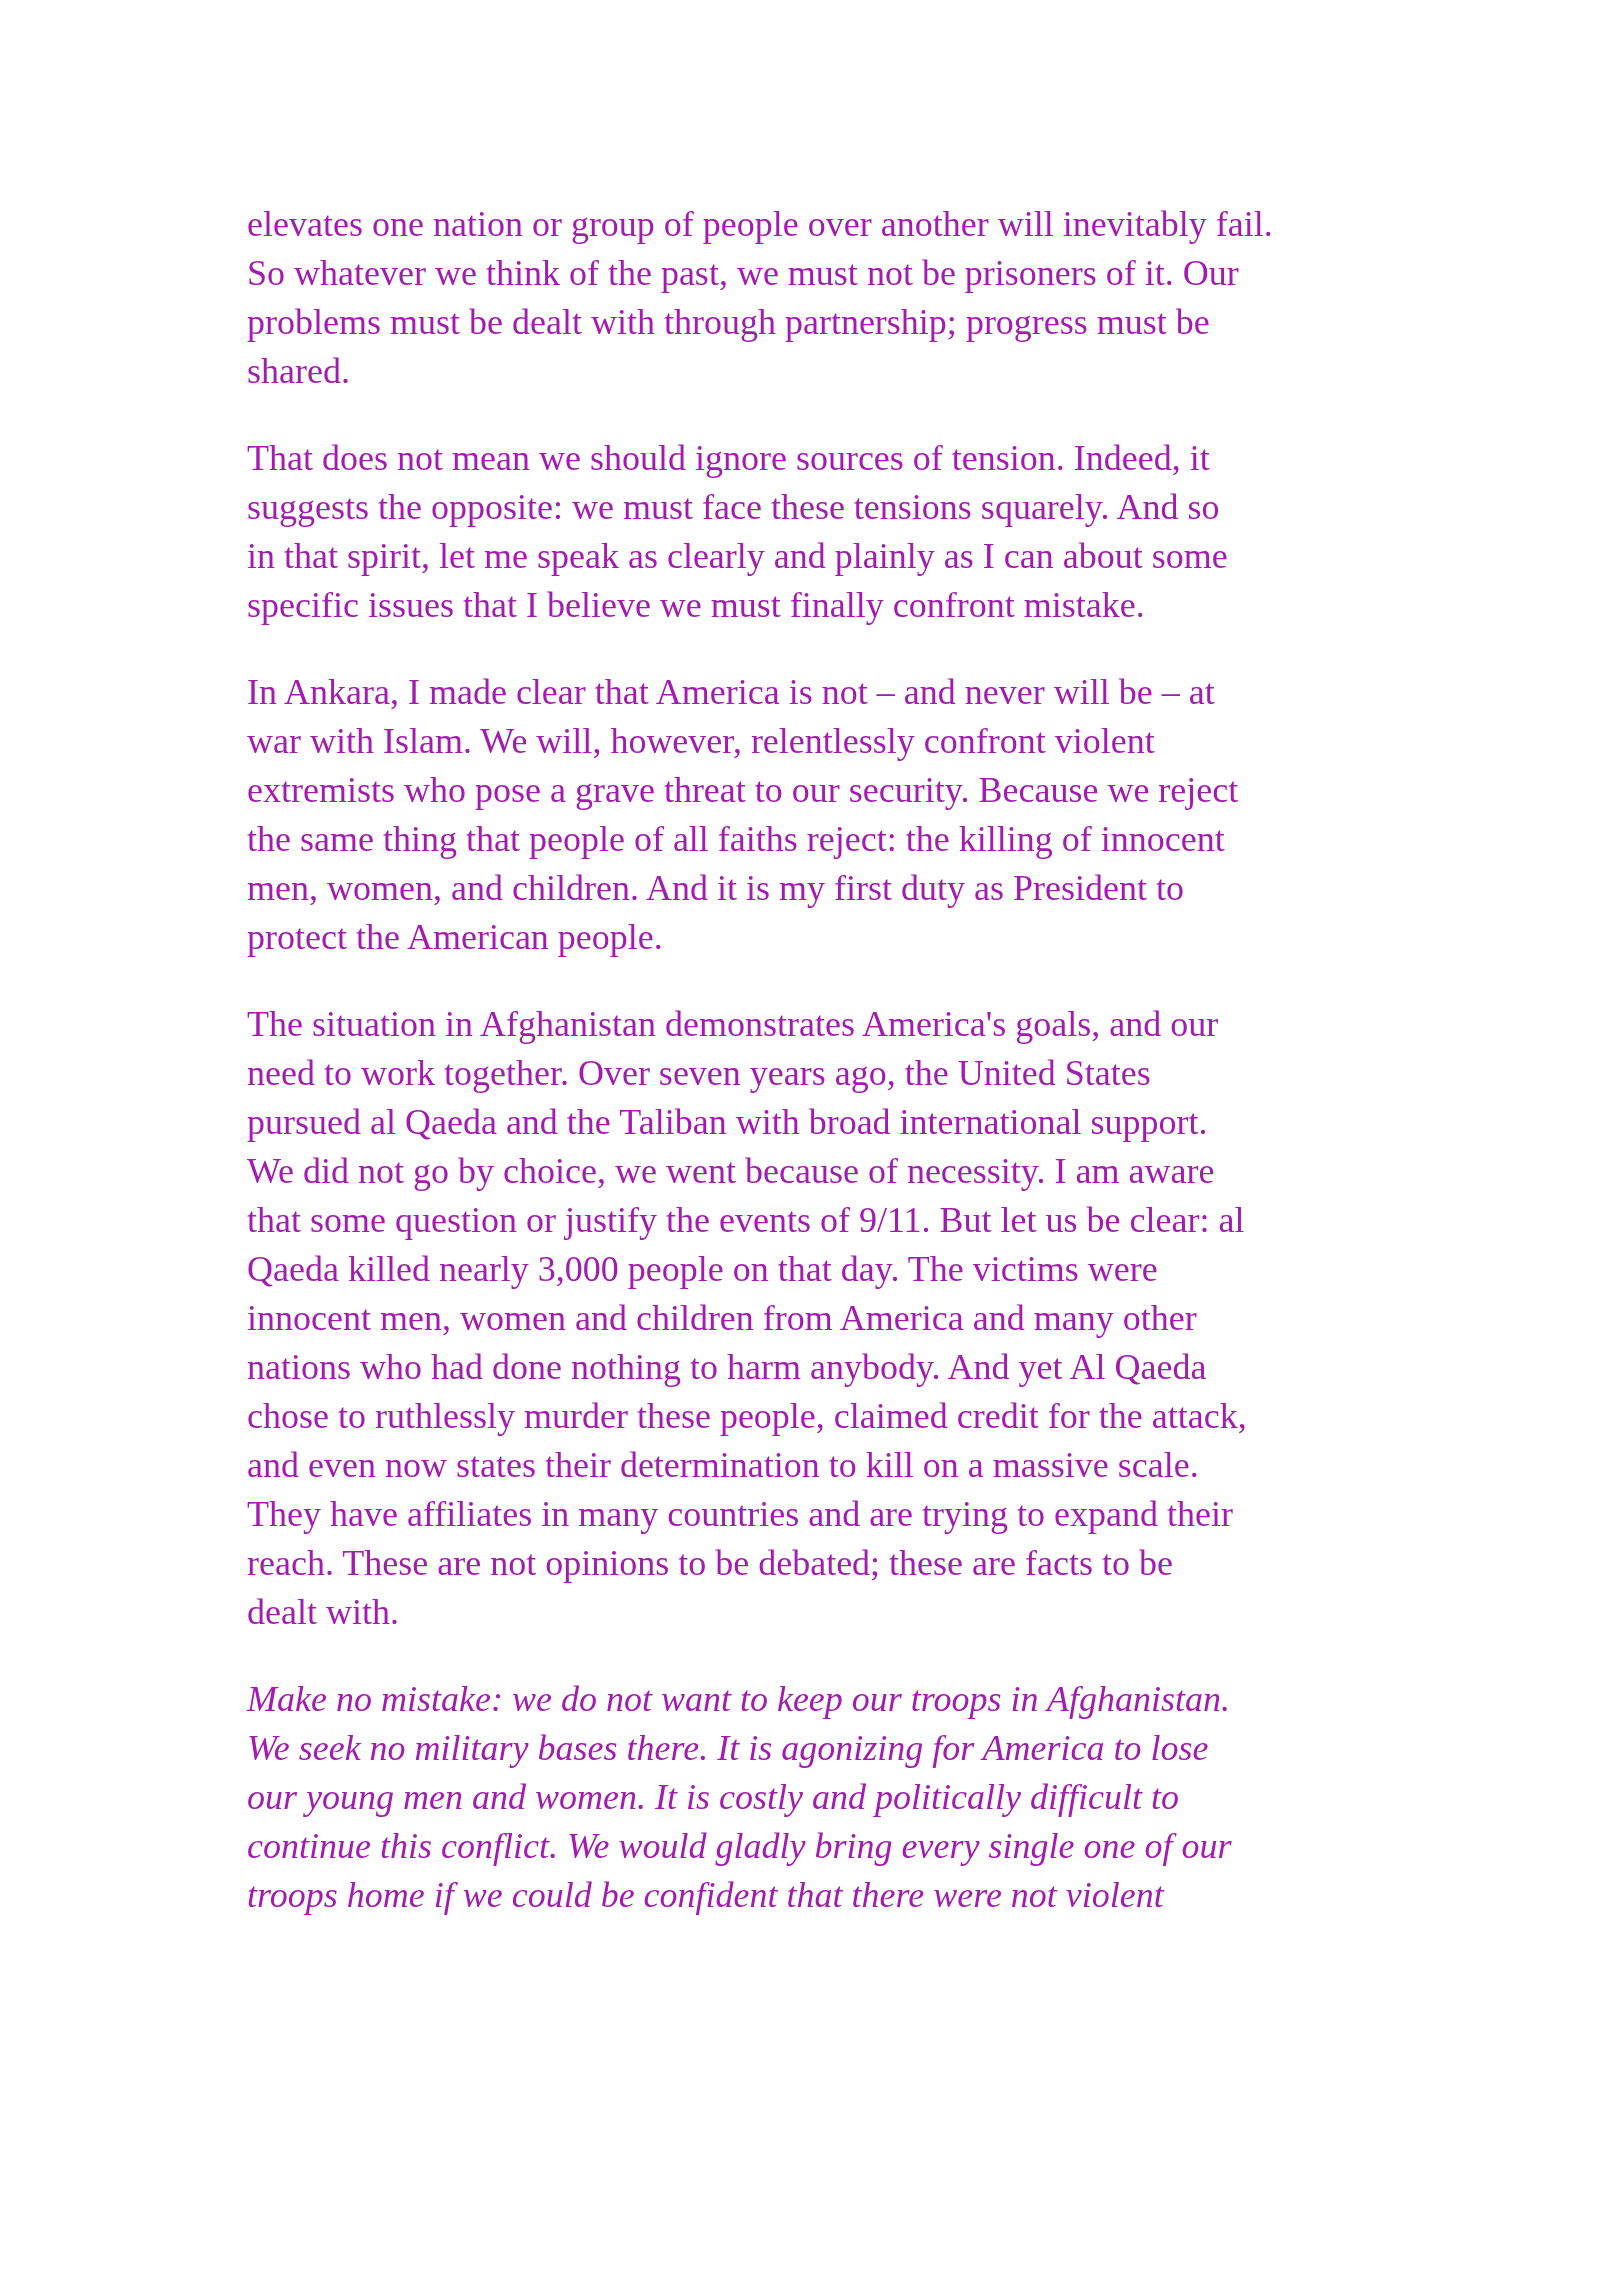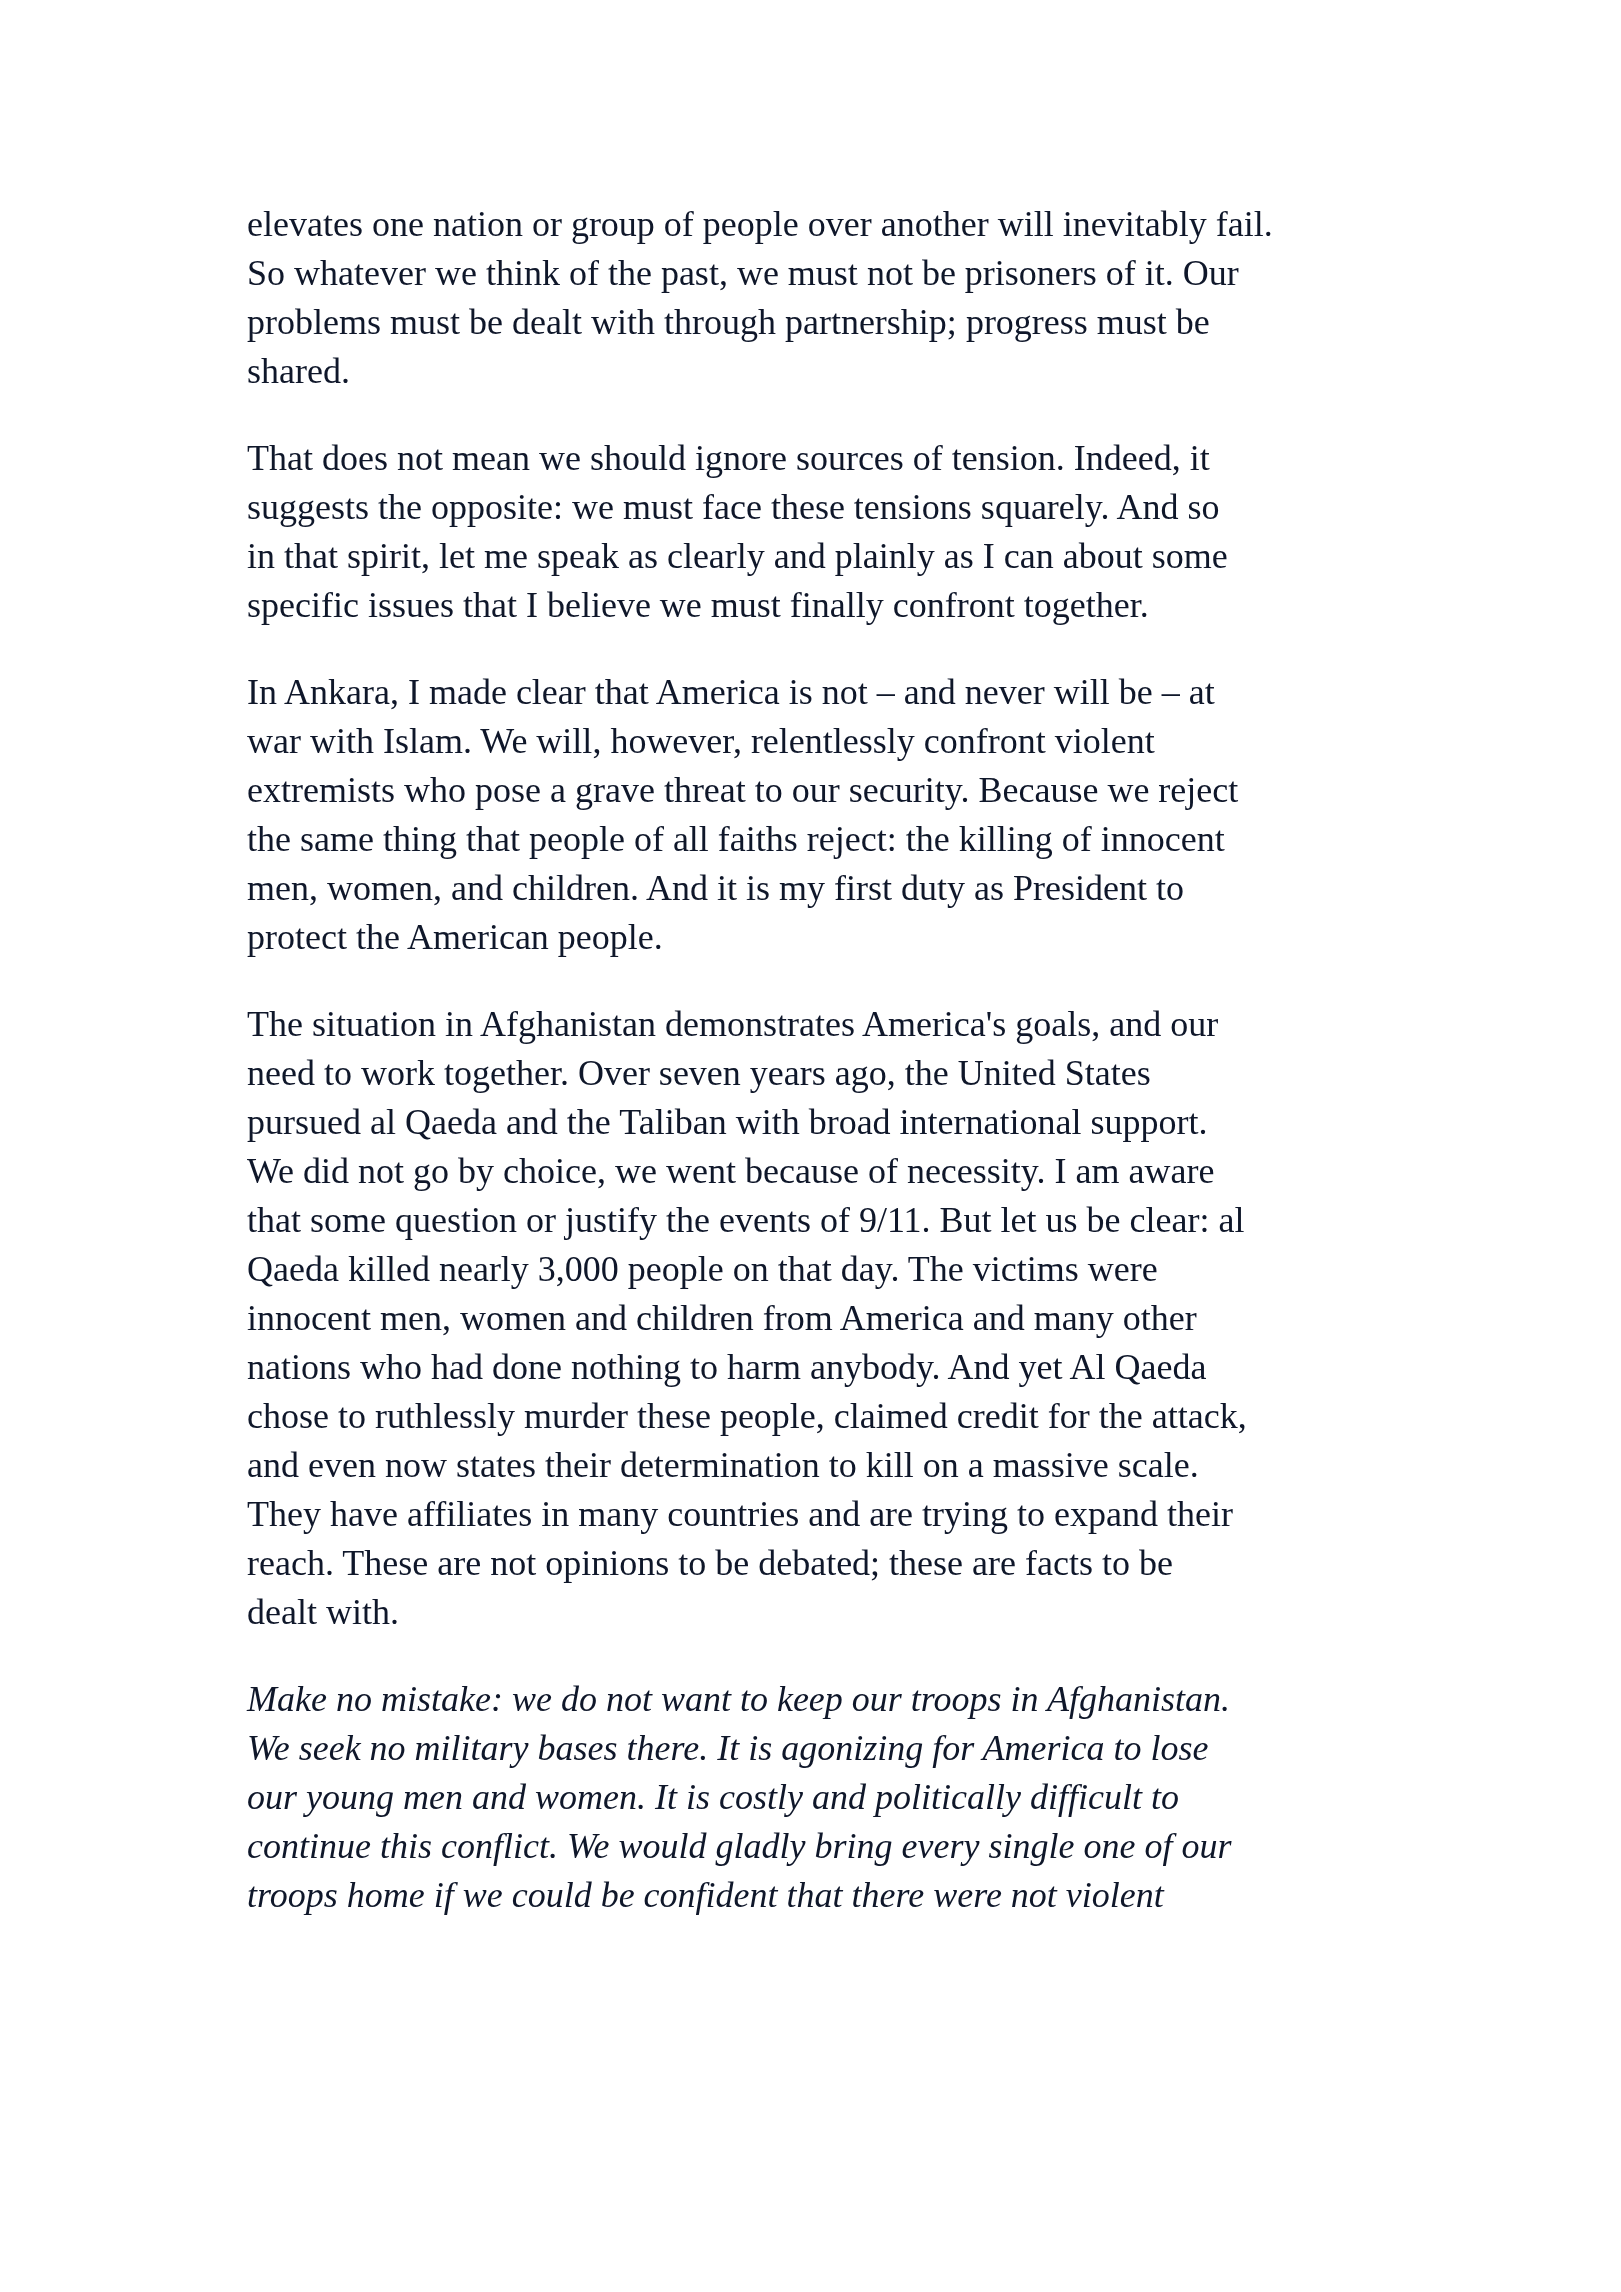--- a/index.html
+++ b/index.html
@@ -18,42 +18,42 @@
     position: absolute;
     left: 247px;
     top: 200px;
     width: 1137px;
   }
   .para {
     margin: 0 0 38px 0;
     font-family: "Liberation Serif", "DejaVu Serif", serif;
     font-size: 36px;
     line-height: 49px;
-    color: #0f172a;
+    color: #a21caf;
     white-space: pre;
     letter-spacing: 0;
   }
   .para:last-child {
     margin-bottom: 12px;
     font-style: italic;
   }
 </style>
 </head>
 <body>
 
 <div class="page">
   <div class="content">
     <p class="para">elevates one nation or group of people over another will inevitably fail.
 So whatever we think of the past, we must not be prisoners of it. Our
 problems must be dealt with through partnership; progress must be
 shared.</p>
     <p class="para">That does not mean we should ignore sources of tension. Indeed, it
 suggests the opposite: we must face these tensions squarely. And so
 in that spirit, let me speak as clearly and plainly as I can about some
-specific issues that I believe we must finally confront together.</p>
+specific issues that I believe we must finally confront mistake.</p>
     <p class="para">In Ankara, I made clear that America is not – and never will be – at
 war with Islam. We will, however, relentlessly confront violent
 extremists who pose a grave threat to our security. Because we reject
 the same thing that people of all faiths reject: the killing of innocent
 men, women, and children. And it is my first duty as President to
 protect the American people.</p>
     <p class="para">The situation in Afghanistan demonstrates America's goals, and our
 need to work together. Over seven years ago, the United States
 pursued al Qaeda and the Taliban with broad international support.
 We did not go by choice, we went because of necessity. I am aware

